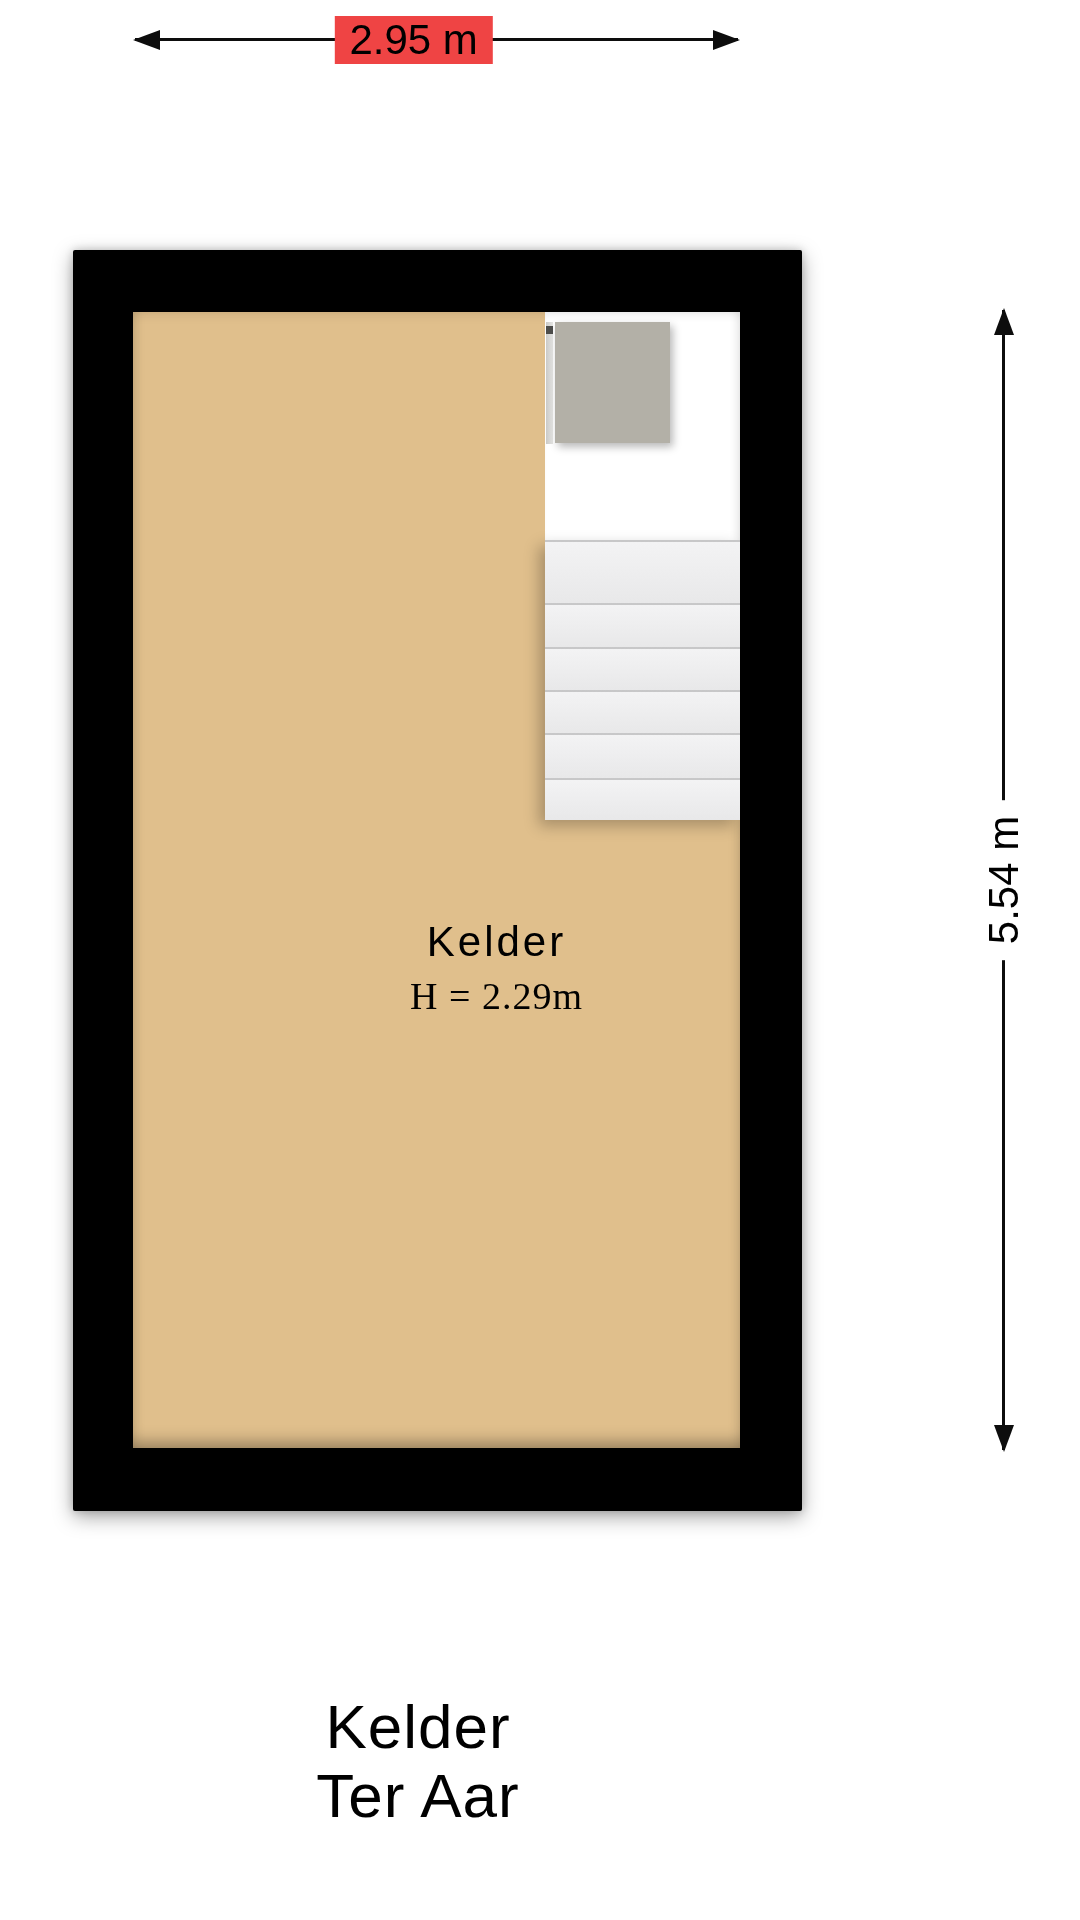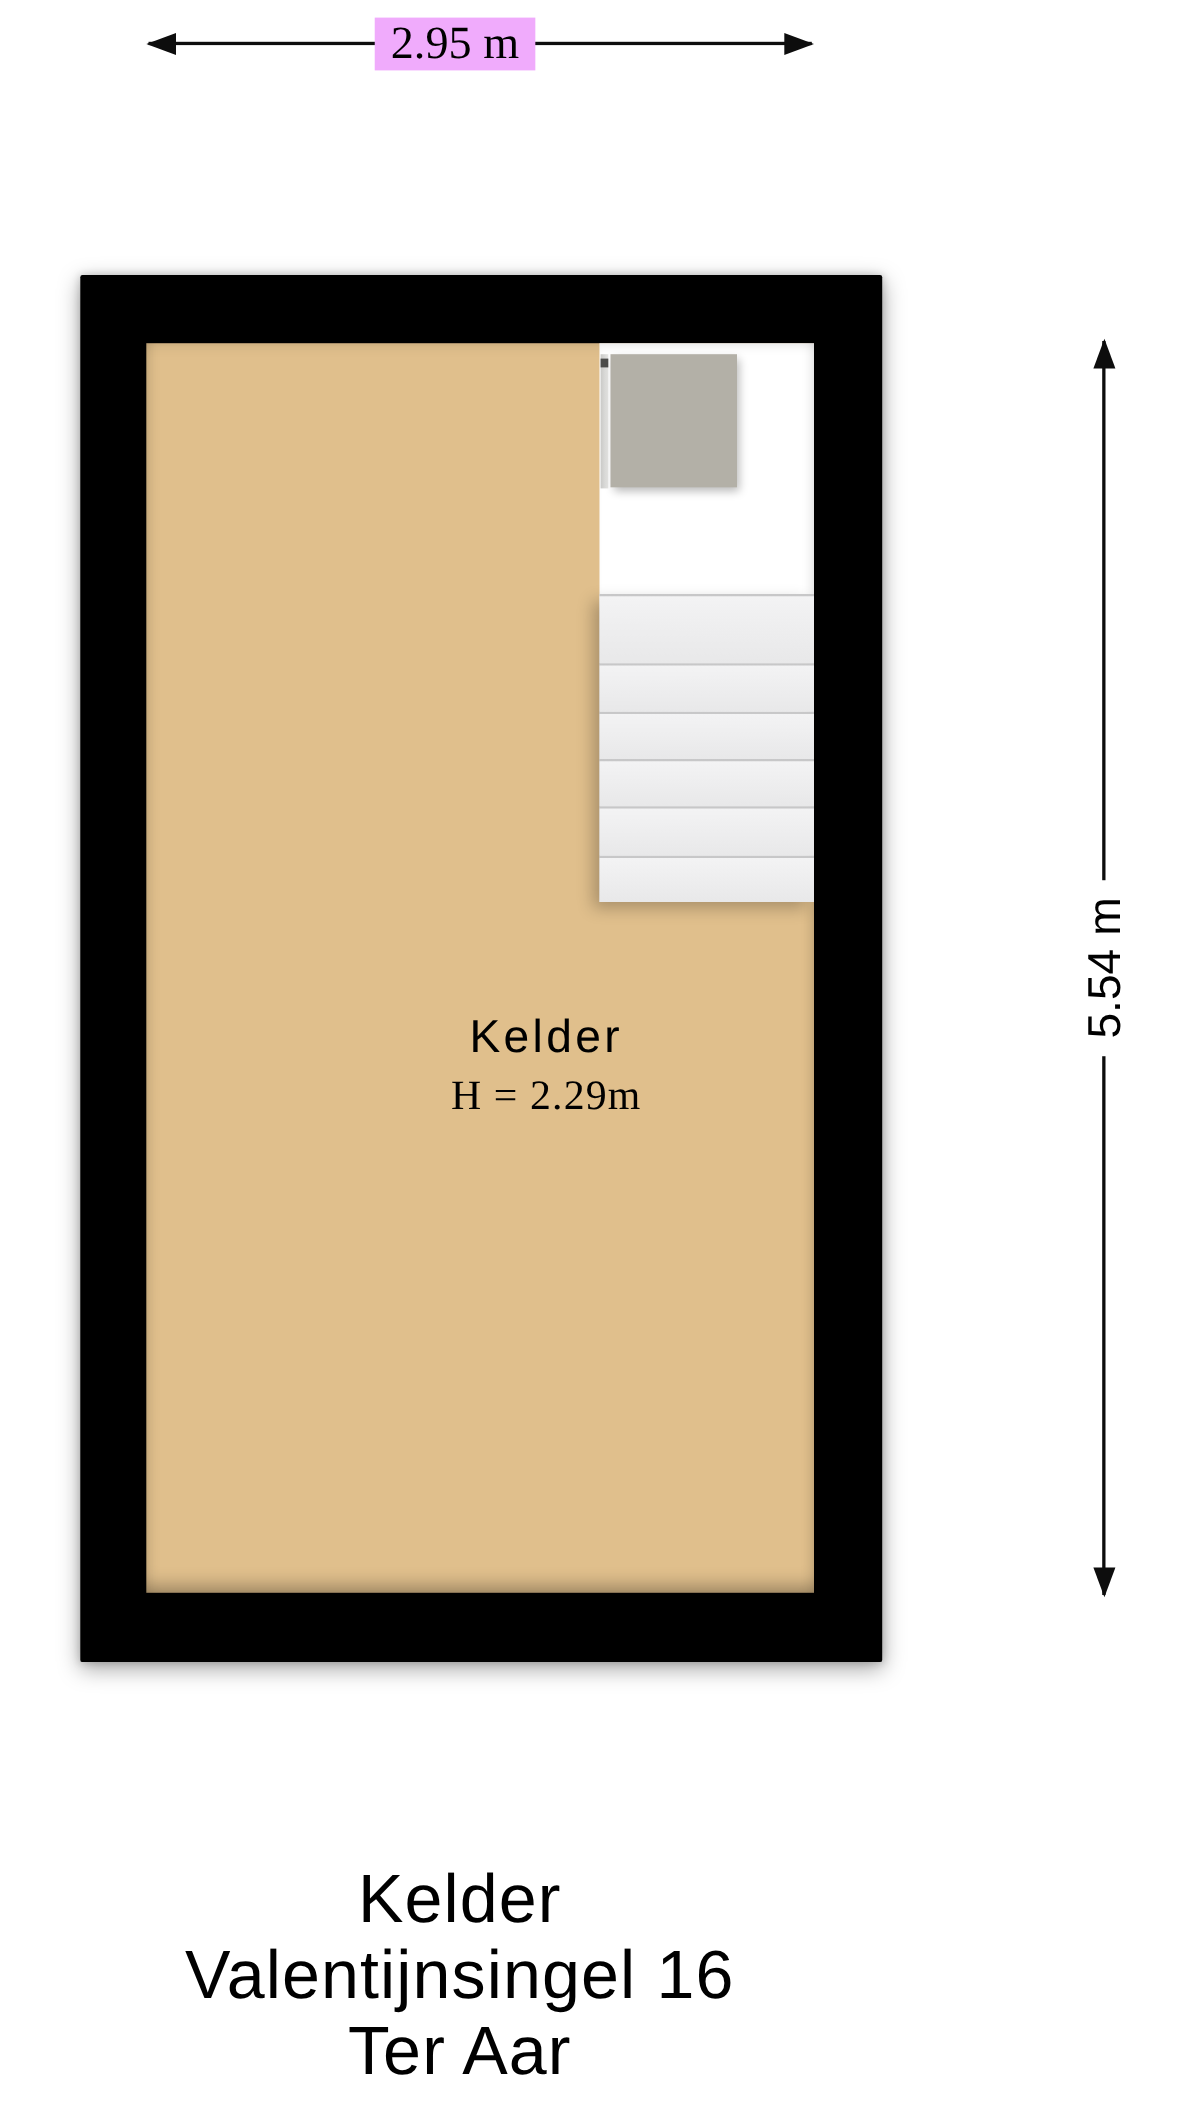--- a/index.html
+++ b/index.html
@@ -10,22 +10,22 @@
   
   .dim-h { position: absolute; left: 135px; top: 20px; width: 603px; height: 40px; }
   .dim-h .line { position: absolute; left: 0; right: 0; top: 18px; height: 3px; background: #0d0d0d; }
   .arrow-left { position: absolute; left: -2px; top: 10px; width: 0; height: 0;
     border-top: 10px solid transparent; border-bottom: 10px solid transparent;
     border-right: 27px solid #0d0d0d; }
   .arrow-right { position: absolute; right: -2px; top: 10px; width: 0; height: 0;
     border-top: 10px solid transparent; border-bottom: 10px solid transparent;
     border-left: 27px solid #0d0d0d; }
   .dim-h .dim-label { position: absolute; left: 46.2%; top: 50%;
-    transform: translate(-50%, -50%); background: #f0abfc; padding: 0 15px;
-    font-size: 42px; white-space: nowrap; font-family: Liberation Serif, serif; }
+    transform: translate(-50%, -50%); background: #ef4444; padding: 0 15px;
+    font-size: 42px; white-space: nowrap; }
 
   .dim-v { position: absolute; left: 984px; top: 310px; width: 40px; height: 1140px; }
   .dim-v .line { position: absolute; left: 18px; top: 0; bottom: 0; width: 3px; background: #0d0d0d; }
   .arrow-up { position: absolute; top: -2px; left: 9.5px; width: 0; height: 0;
     border-left: 10px solid transparent; border-right: 10px solid transparent;
     border-bottom: 27px solid #0d0d0d; }
   .arrow-down { position: absolute; bottom: -2px; left: 9.5px; width: 0; height: 0;
     border-left: 10px solid transparent; border-right: 10px solid transparent;
     border-top: 27px solid #0d0d0d; }
   .dim-v .dim-label { position: absolute; left: 50%; top: 50%;
@@ -111,17 +111,16 @@
 
   <div class="dim-v">
     <div class="line"></div>
     <div class="arrow-up"></div>
     <div class="arrow-down"></div>
     <div class="dim-label">5.54 m</div>
   </div>
 
   <div class="caption">
     <div>Kelder</div>
-    <div>Valentijnsingel 16</div>
     <div>Ter Aar</div>
   </div>
 
 </div>
 
 </body></html>

